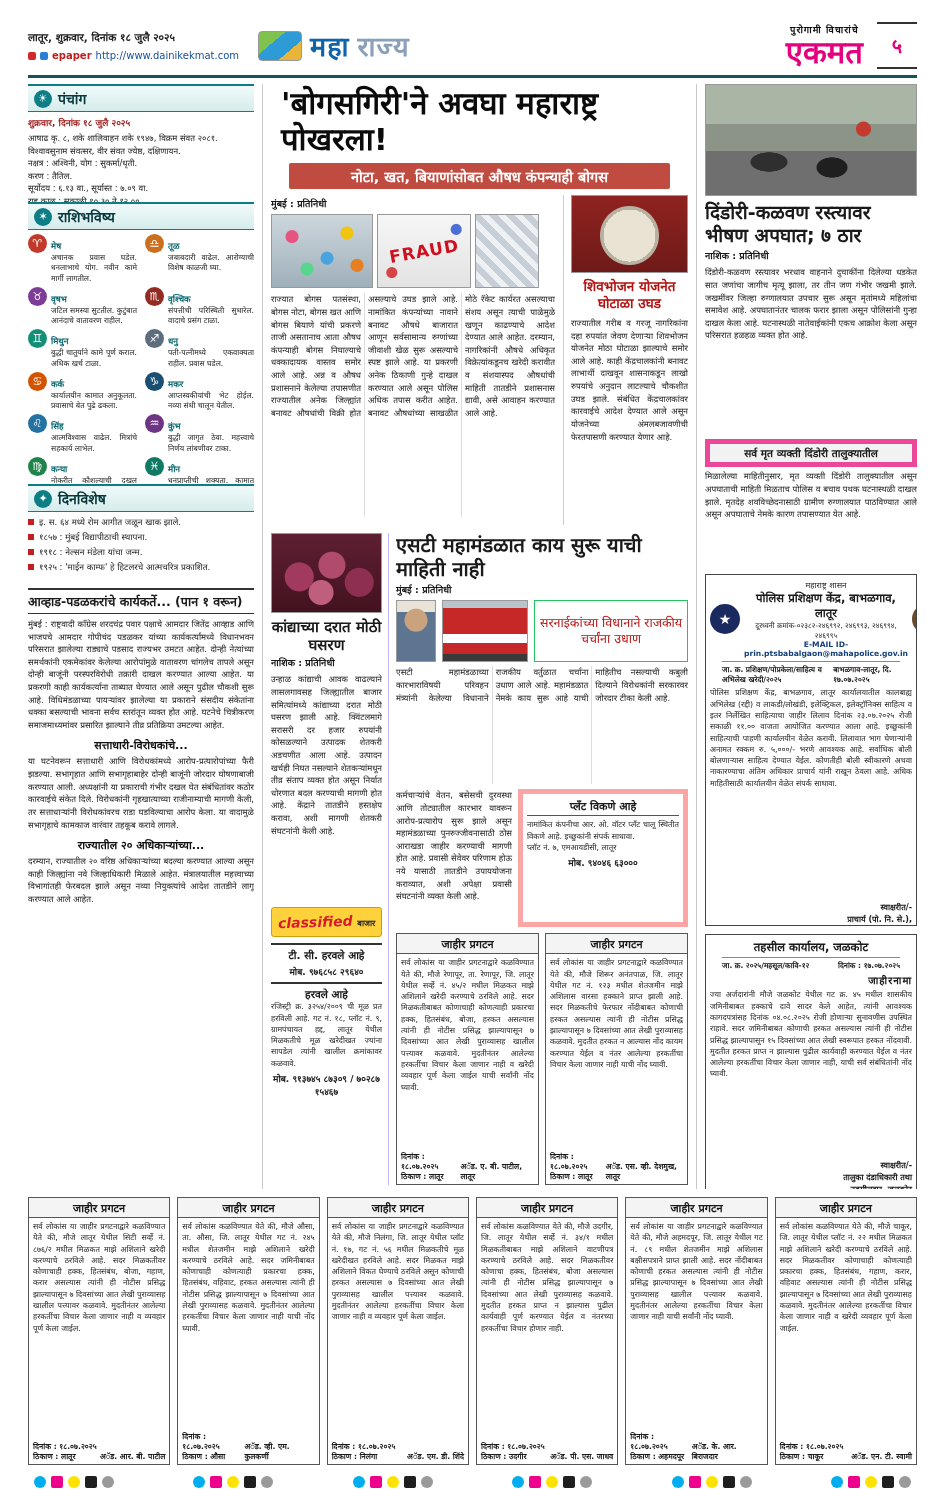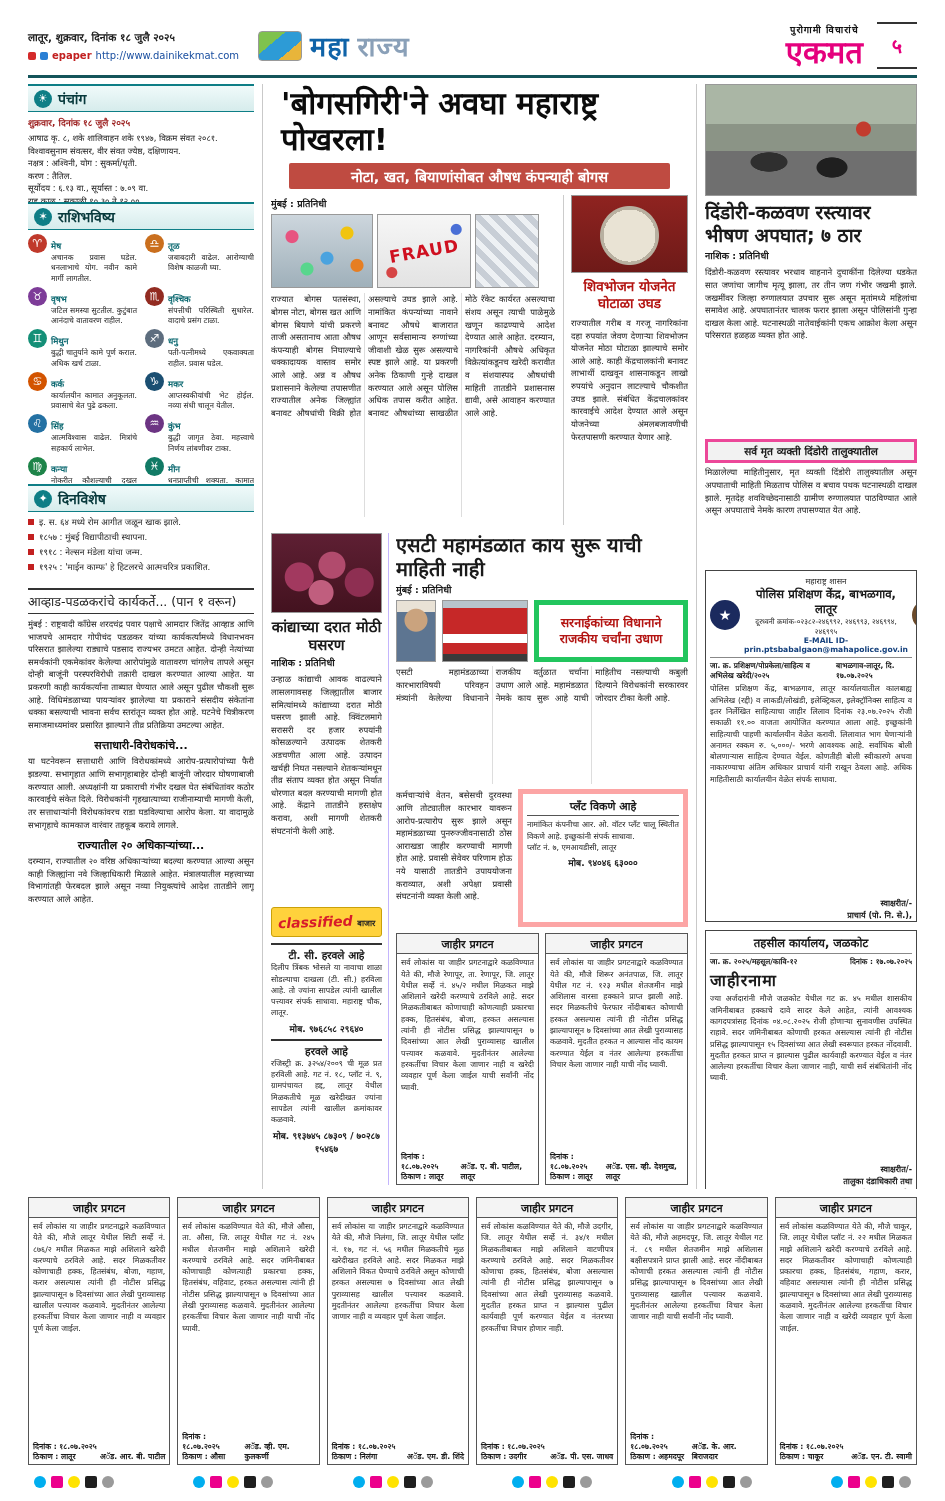--- a/index.html
+++ b/index.html
@@ -54,21 +54,21 @@
   .rtext{font-size:7.6px;line-height:1.35;text-align:justify}
   .zc0{background:#c0392b}.zc1{background:#7d3c98}.zc2{background:#148f77}.zc3{background:#d35400}
   .zc4{background:#2471a3}.zc5{background:#1e8449}.zc6{background:#ca6f1e}.zc7{background:#922b21}
   .zc8{background:#5d6d7e}.zc9{background:#1b4f72}.zc10{background:#6c3483}.zc11{background:#117a65}
 
   .din{height:100px;overflow:hidden}
   .ditem{display:flex;gap:5px;font-size:8.6px;line-height:1.5;margin-bottom:2px}
   .bullet{width:6px;height:6px;min-width:6px;background:#c22020;margin-top:3px}
 
   .cont{margin-top:4px}
-  .cont-title{font-size:12.5px;font-weight:normal;border-top:2px solid #333;border-bottom:1px solid #333;
+  .cont-title{font-size:12.5px;font-weight:bold;border-top:2px solid #333;border-bottom:1px solid #333;
     padding:3px 0;margin-bottom:4px}
   .cont-sub{font-size:11px;font-weight:bold;text-align:center;margin:6px 0 3px;color:#111}
 
   
   .lead h1{font-size:31px;line-height:1.15;font-weight:bold;text-align:left;color:#0b0b0b;margin:2px 10px 6px}
   .band{background:#bf4b41;color:#fff;font-weight:bold;font-size:14.5px;text-align:center;
     padding:3px 4px;margin:0 18px 6px;border-radius:2px}
   .byline{font-size:9.5px;font-weight:bold;margin:2px 0 4px}
   .lead-body{display:flex;gap:8px;height:330px;overflow:hidden}
   .lead-main{width:290px}
@@ -119,22 +119,22 @@
   .phone{font-size:9px;font-weight:bold;text-align:center;margin:3px 0}
   .st-col{display:flex;flex-direction:column;overflow:hidden}
   .st h2{font-size:20px;line-height:1.2;font-weight:bold;margin-bottom:2px}
   .st-media{display:flex;gap:6px;margin:4px 0;align-items:stretch}
   .ph-portrait{width:40px;height:62px;background:
     radial-gradient(circle at 50% 32%,#caa37e 0 11px,transparent 12px),
     linear-gradient(#e9e2d6 0 18%,#5d7591 18%)}
   .ph-bus{width:86px;height:62px;background:
     linear-gradient(#b8c4cc 0 12%,#c62828 12% 55%,#fff 55% 70%,#c62828 70% 88%,#3a3a3a 88%),
     radial-gradient(circle at 25% 90%,#111 0 6px,transparent 7px)}
-  .st-subhead{flex:1;color:#b31412;font-weight:bold;font-size:12.5px;text-align:center;
-    display:flex;align-items:center;justify-content:center;line-height:1.3;border:5px solid #22c55e;padding:2px}
+  .st-subhead{flex:1;color:#b31412;font-weight:normal;font-size:12.5px;text-align:center;
+    display:flex;align-items:center;justify-content:center;line-height:1.3;border:1px solid #22c55e;padding:2px}
   .st-cols{height:118px;overflow:hidden}
   .st-lower{display:flex;gap:6px;margin-top:5px;height:138px;overflow:hidden}
   .st-lower .tx{flex:1}
   .plant{width:170px;border:5px solid #fca5a5;padding:4px;overflow:hidden}
   .plant-title{font-size:11px;font-weight:bold;text-align:center;border-bottom:1px solid #555;padding-bottom:2px;margin-bottom:3px}
 
   
   .notice{border:1px solid #555;display:flex;flex-direction:column;overflow:hidden;background:#fff}
   .n-title{font-size:11px;font-weight:bold;text-align:center;border-bottom:1px solid #555;
     padding:2px 0;background:#f4f4f4}
@@ -143,38 +143,38 @@
   .cnotices{display:grid;grid-template-columns:1fr 1fr;gap:6px;height:286px;margin-top:6px}
 
   
   .ph-accident{width:100%;height:112px;background:
     radial-gradient(ellipse at 30% 70%,#2f2f2f 0 18px,transparent 19px),
     radial-gradient(ellipse at 60% 75%,#1f1f1f 0 15px,transparent 16px),
     radial-gradient(circle at 75% 40%,#c23b2e 0 7px,transparent 8px),
     linear-gradient(#aab6a5 0 35%,#8b9486 35% 60%,#6f6f6f 60%)}
   .acc h2{font-size:19px;line-height:1.22;font-weight:bold;margin:5px 0 2px}
   .acc-body{height:168px;overflow:hidden}
-  .subbox-title{font-size:10.5px;font-weight:bold;text-align:center;border:3px solid #ec4899;
+  .subbox-title{font-size:10.5px;font-weight:bold;text-align:center;border:5px solid #ec4899;
     padding:2px;margin:5px 0 3px;background:#f2f2f2}
   .subbox-body{height:96px;overflow:hidden}
 
   .govbox{border:1px solid #444;padding:4px;margin-top:8px;overflow:hidden}
   .gov-head{display:flex;align-items:center;gap:4px}
   .emb{width:30px;height:30px;min-width:30px;border-radius:50%;color:#fff;display:flex;align-items:center;justify-content:center;font-size:14px}
   .emb-police{background:#1b2a5e}
   .emb-ashoka{background:#6b4a2a}
   .gov-c{flex:1;text-align:center}
   .gov-line{font-size:8px}
   .gov-title{font-size:11.5px;font-weight:bold}
   .gov-phone{font-size:7.2px}
   .gov-email{font-size:7.6px;font-weight:bold;color:#14407c}
-  .refrow{display:flex;justify-content:space-between;font-size:7.4px;font-weight:bold;margin:3px 0;border-top:1px solid #888;padding-top:2px}
+  .refrow{display:flex;justify-content:space-between;font-size:7.4px;font-weight:bold;margin:3px 12px;border-top:1px solid #888;padding-top:2px}
   .police-body{height:212px;overflow:hidden}
   .signblock{text-align:right;font-size:8px;font-weight:bold;line-height:1.45;margin-top:3px}
-  .tah-notice{font-size:16px;font-weight:bold;text-align:left;margin:2px 0;letter-spacing:1px}
+  .tah-notice{font-size:10px;font-weight:bold;text-align:right;margin:2px 0;letter-spacing:1px}
   .tah-body{height:168px;overflow:hidden}
   .police-box{height:352px}
   .tahsil-box{height:289px}
 
   
   .bottomrow{display:grid;grid-template-columns:repeat(6,1fr);gap:7px;height:268px;margin-top:8px}
 
   
   .marks{display:flex;justify-content:space-between;align-items:center;height:22px;padding:0 6px;margin-top:6px}
   .mgroup{display:flex;gap:5px;align-items:center}
@@ -347,21 +347,20 @@
         <div class="kanda-col">
           <div class="ph ph-onion"></div>
           <div class="kanda-title">कांद्याच्या दरात मोठी घसरण</div>
           <div class="byline">नाशिक : प्रतिनिधी</div>
           <div class="tx kanda-body">उन्हाळ कांद्याची आवक वाढल्याने लासलगावसह जिल्ह्यातील बाजार समित्यांमध्ये कांद्याच्या दरात मोठी घसरण झाली आहे. क्विंटलमागे सरासरी दर हजार रुपयांनी कोसळल्याने उत्पादक शेतकरी अडचणीत आला आहे. उत्पादन खर्चही निघत नसल्याने शेतकऱ्यांमधून तीव्र संताप व्यक्त होत असून निर्यात धोरणात बदल करण्याची मागणी होत आहे. केंद्राने तातडीने हस्तक्षेप करावा, अशी मागणी शेतकरी संघटनांनी केली आहे.</div>
           <div class="classified">
             <span class="cl-main">classified</span>
             <span class="cl-sub">बाजार</span>
           </div>
           <div class="small-notice-title">टी. सी. हरवले आहे</div>
-          <div class="tiny">दिलीप त्रिंबक भोसले या नावाचा शाळा सोडल्याचा दाखला (टी. सी.) हरविला आहे. तो ज्यांना सापडेल त्यांनी खालील पत्त्यावर संपर्क साधावा. महाराष्ट्र चौक, लातूर.</div>
           <div class="phone">मोब. ९७६८५८ २९६४०</div>
           <div class="small-notice-title">हरवले आहे</div>
           <div class="tiny">रजिस्ट्री क्र. ३२५४/२००९ ची मूळ प्रत हरविली आहे. गट नं. १८, प्लॉट नं. ९, ग्रामपंचायत हद्द, लातूर येथील मिळकतीचे मूळ खरेदीखत ज्यांना सापडेल त्यांनी खालील क्रमांकावर कळवावे.</div>
           <div class="phone">मोब. ९१३७४५ ८७३०९ / ७०२८७ १५४६७</div>
         </div>
 
         <div class="st-col">
           <article class="st">
             <h2>एसटी महामंडळात काय सुरू याची माहिती नाही</h2>
             <div class="byline">मुंबई : प्रतिनिधी</div>

